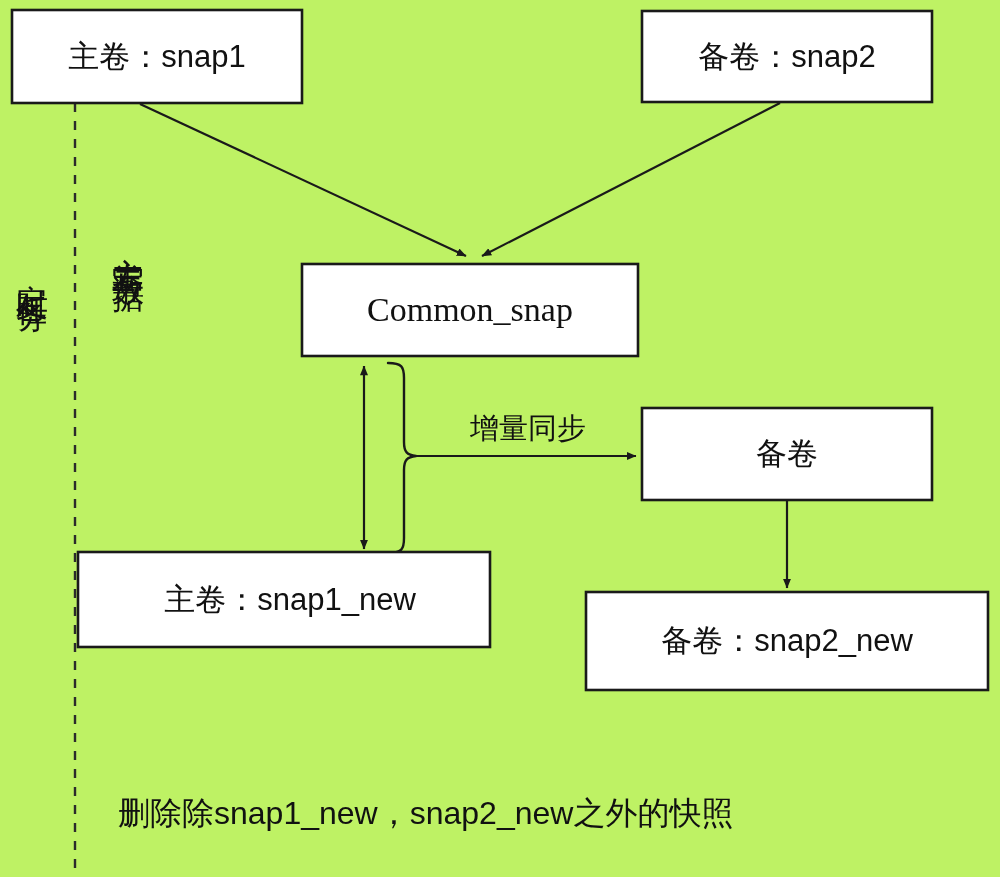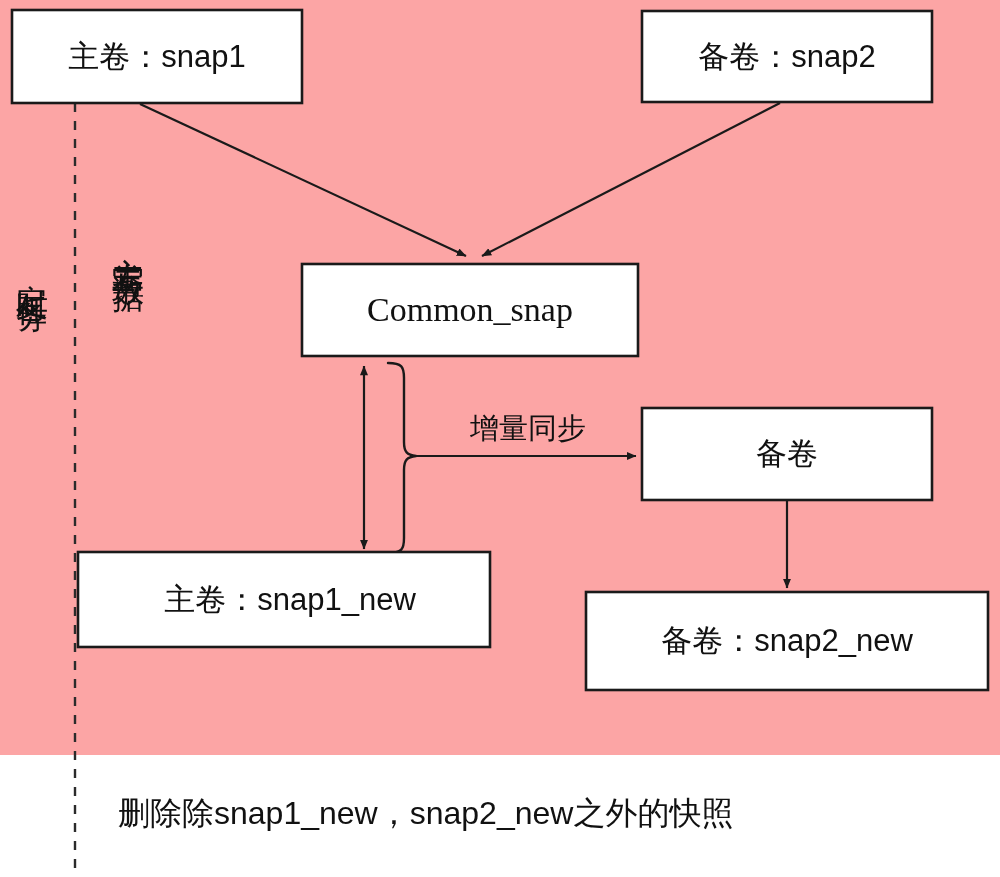--- a/index.html
+++ b/index.html
@@ -9,22 +9,22 @@
   }
   body {
     width: 1000px;
     height: 877px;
     font-family: "Liberation Sans", "DejaVu Sans", sans-serif;
     overflow: hidden;
   }
   #diagram-root {
     position: relative;
     width: 1000px;
-    height: 755px;
-    background: #fca5a5;
+    height: 877px;
+    background: #bef264;
   }
   svg.diagram {
     display: block;
     width: 1000px;
     height: 877px;
   }
   .box-rect {
     fill: #ffffff;
     stroke: #1a1a1a;
     stroke-width: 2.6;

